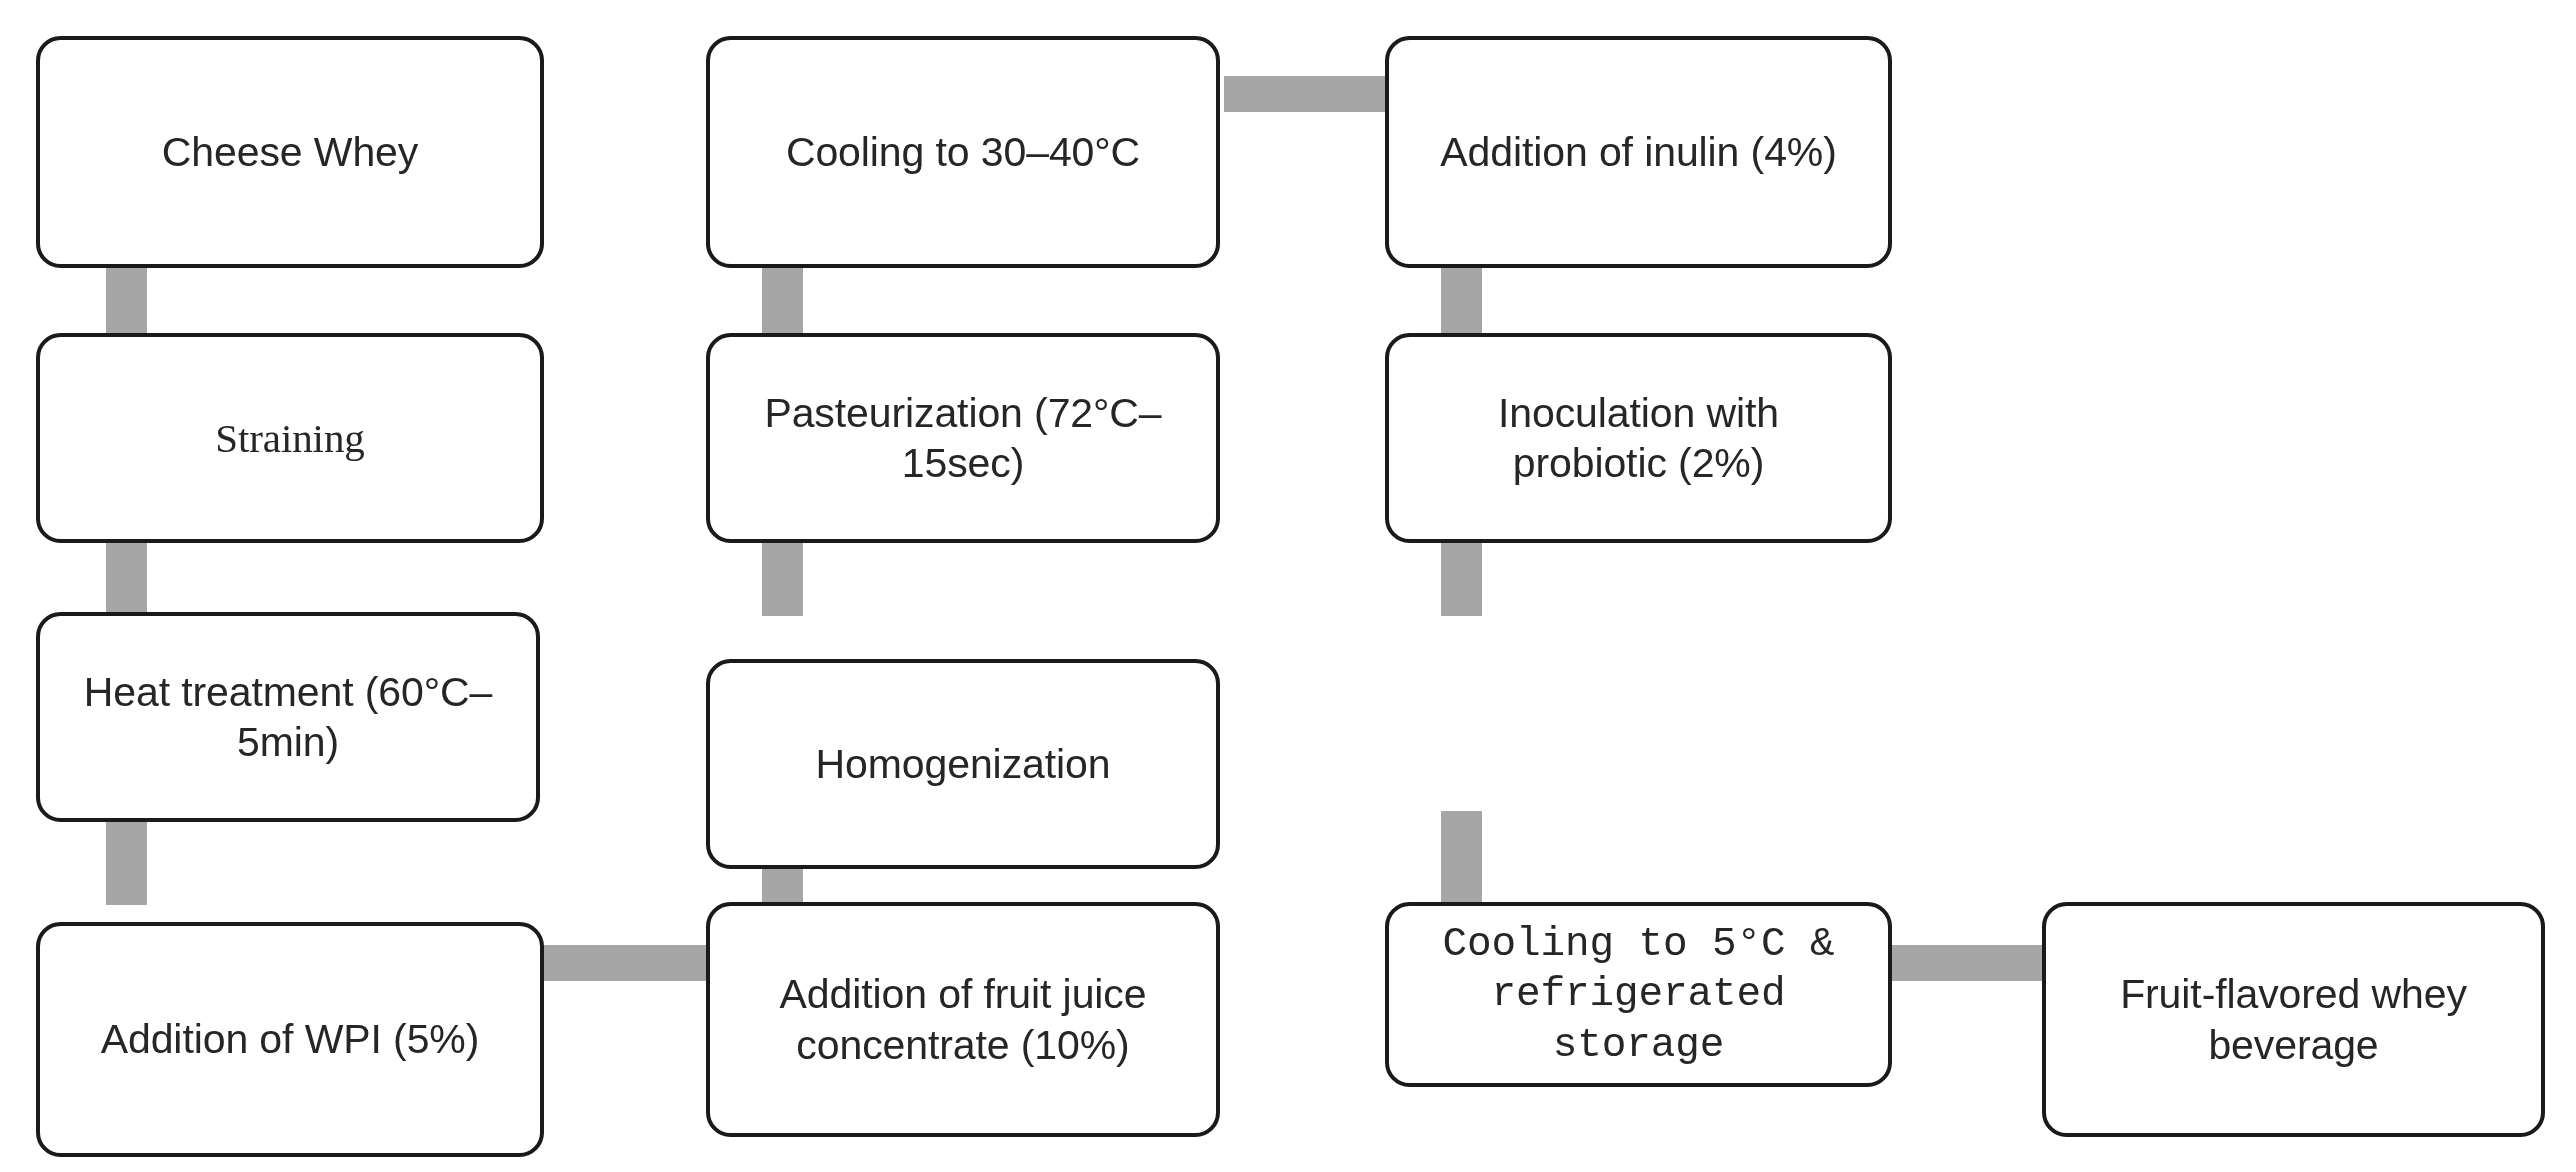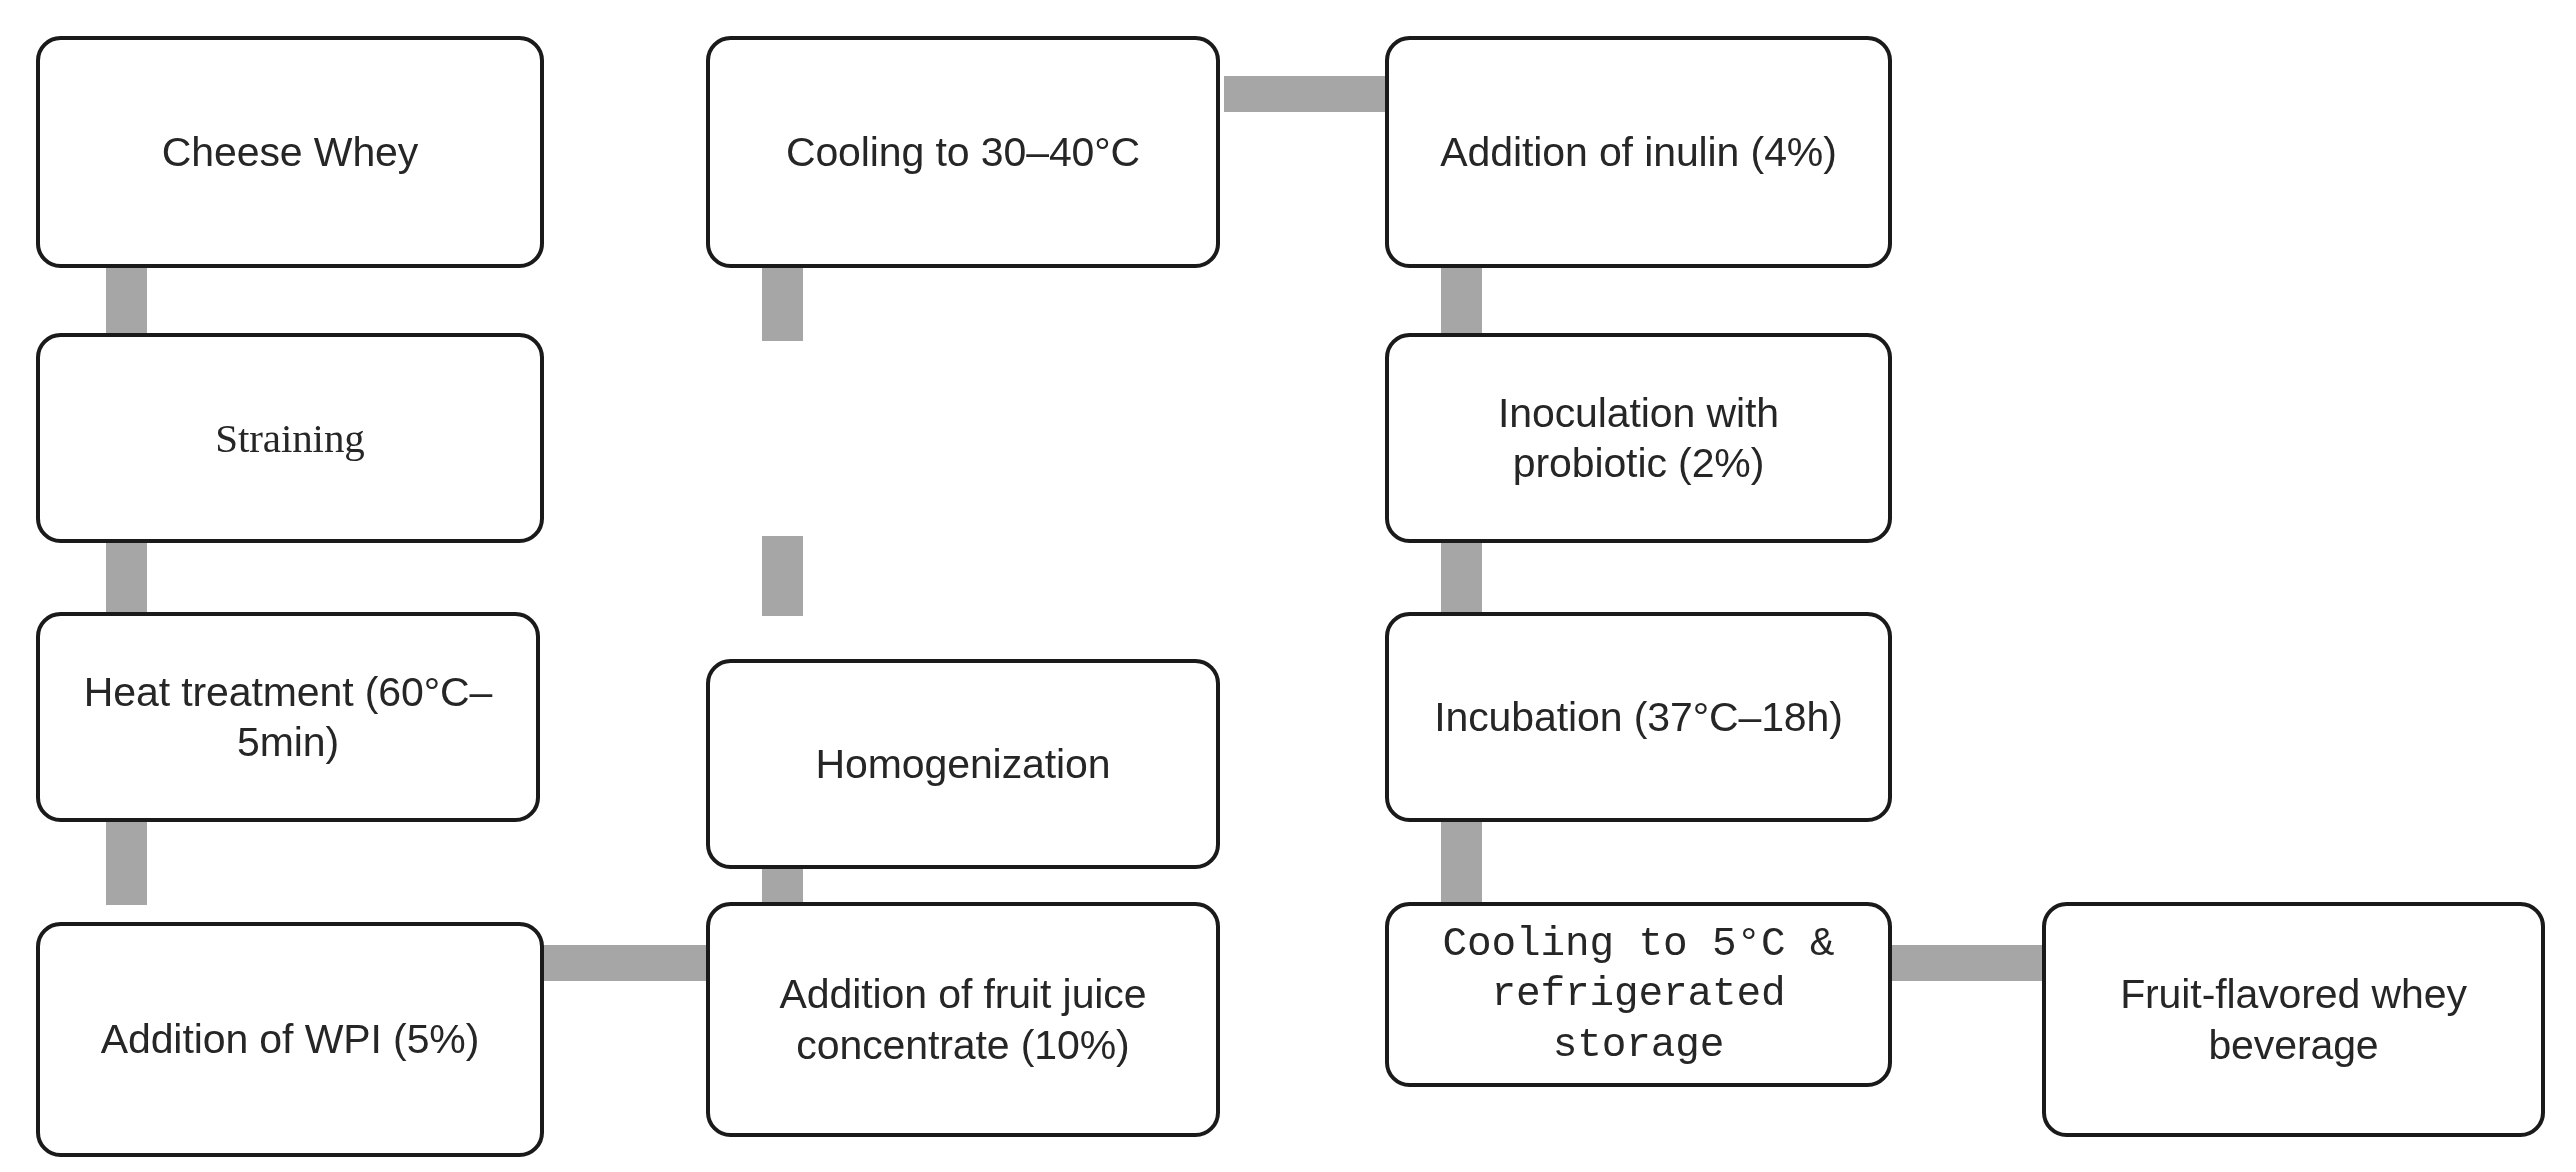--- a/index.html
+++ b/index.html
@@ -86,42 +86,43 @@
   </div>
 
   <div class="node" style="left:36px; top:902px; width:508px; height:235px;margin-top:20px;">
     <span class="node-label">Addition of WPI (5%)</span>
   </div>
 
   <div class="node" style="left:706px; top:36px; width:514px; height:232px;">
     <span class="node-label">Cooling to 30–40°C</span>
   </div>
 
+  <div class="node" style="left:706px; top:333px; width:514px; height:210px;">
+    <span class="node-label">Pasteurization (72°C–
+15sec)</span>
+  </div>
 
   <div class="node" style="left:706px; top:612px; width:514px; height:210px;margin-top:47px;">
     <span class="node-label narrow">Homogenization</span>
   </div>
 
   <div class="node" style="left:706px; top:902px; width:514px; height:235px;">
     <span class="node-label narrow">Addition of fruit juice
 concentrate (10%)</span>
   </div>
 
   <div class="node" style="left:1385px; top:36px; width:507px; height:232px;">
     <span class="node-label">Addition of inulin (4%)</span>
   </div>
 
   <div class="node" style="left:1385px; top:333px; width:507px; height:210px;">
     <span class="node-label narrow">Inoculation with
 probiotic (2%)</span>
   </div>
 
-  <div class="node" style="left:1385px; top:612px; width:507px; height:210px;">
-    <span class="node-label">Incubation  (37°C–18h)</span>
-  </div>
 
   <div class="node" style="left:1385px; top:902px; width:507px; height:185px;font-family:Liberation Mono, monospace;">
     <span class="node-label narrow">Cooling to 5°C &amp;
 refrigerated storage</span>
   </div>
 
   <div class="node" style="left:2042px; top:902px; width:503px; height:235px;">
     <span class="node-label narrow">Fruit-flavored whey
 beverage</span>
   </div>

